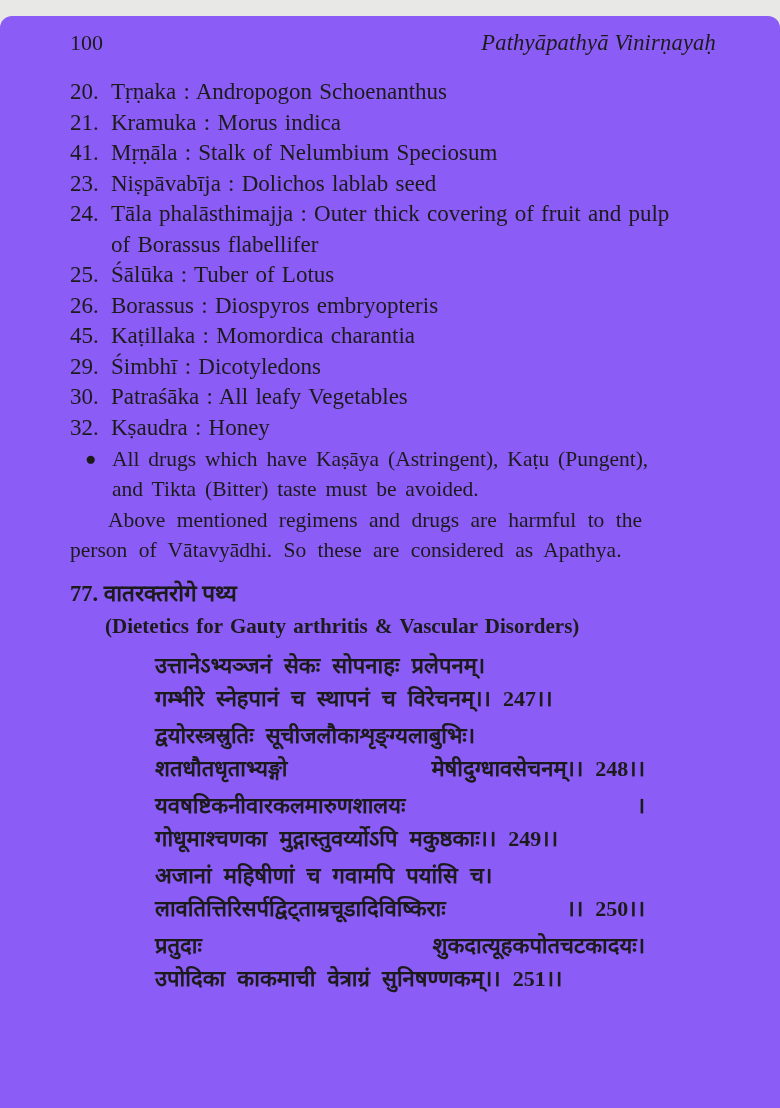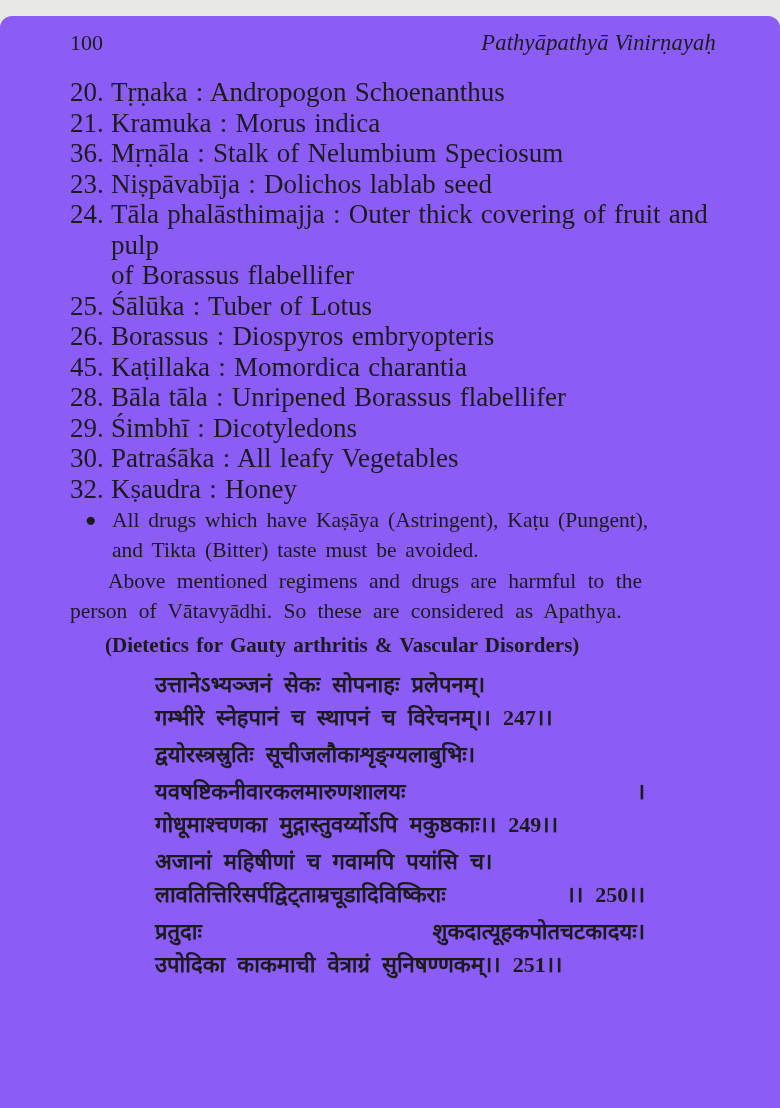--- a/index.html
+++ b/index.html
@@ -13,21 +13,21 @@
     box-sizing:border-box;
     padding:14px 64px 0 70px;
     overflow:hidden;
     border-radius:12px;
   }
   
   .hdr{display:flex;justify-content:space-between;align-items:baseline;}
   .hdr .pgnum{font-size:22px;}
   .hdr .rtitle{font-size:22.5px;font-style:italic;letter-spacing:.2px;}
   
-  .glossary{margin-top:21px;font-size:27px;line-height:30.5px;}
+  .glossary{margin-top:21px;font-size:23px;line-height:30.5px;}
   .g-item{display:flex;}
   .g-num{width:41px;flex:none;}
   .g-text{flex:1;word-spacing:1.5px;}
   
   .b-item{display:flex;margin-top:.5px;font-size:21.5px;line-height:30.5px;}
   .b-mark{width:27px;flex:none;margin-left:15px;font-size:19px;}
   .b-text{flex:1;max-width:594px;word-spacing:3.5px;}
   
   .para{font-size:21.5px;line-height:30.5px;word-spacing:6px;}
   .para .indent{display:inline-block;width:38px;}
@@ -58,21 +58,21 @@
   <div class="glossary">
     <div class="g-item">
       <span class="g-num">20.</span>
       <span class="g-text">Tṛṇaka : Andropogon Schoenanthus</span>
     </div>
     <div class="g-item">
       <span class="g-num">21.</span>
       <span class="g-text">Kramuka : Morus indica</span>
     </div>
     <div class="g-item">
-      <span class="g-num">36.</span>
+      <span class="g-num">41.</span>
       <span class="g-text">Mṛṇāla : Stalk of Nelumbium Speciosum</span>
     </div>
     <div class="g-item">
       <span class="g-num">23.</span>
       <span class="g-text">Niṣpāvabīja : Dolichos lablab seed</span>
     </div>
     <div class="g-item">
       <span class="g-num">24.</span>
       <span class="g-text">
         <span>Tāla phalāsthimajja : Outer thick covering of fruit and pulp</span><br>
@@ -83,24 +83,20 @@
       <span class="g-num">25.</span>
       <span class="g-text">Śālūka : Tuber of Lotus</span>
     </div>
     <div class="g-item">
       <span class="g-num">26.</span>
       <span class="g-text">Borassus : Diospyros embryopteris</span>
     </div>
     <div class="g-item">
       <span class="g-num">45.</span>
       <span class="g-text">Kaṭillaka : Momordica charantia</span>
-    </div>
-    <div class="g-item">
-      <span class="g-num">28.</span>
-      <span class="g-text">Bāla tāla : Unripened Borassus flabellifer</span>
     </div>
     <div class="g-item">
       <span class="g-num">29.</span>
       <span class="g-text">Śimbhī : Dicotyledons</span>
     </div>
     <div class="g-item">
       <span class="g-num">30.</span>
       <span class="g-text">Patraśāka : All leafy Vegetables</span>
     </div>
     <div class="g-item">
@@ -115,37 +111,45 @@
       <span>All drugs which have Kaṣāya (Astringent), Kaṭu (Pungent),</span><br>
       <span>and Tikta (Bitter) taste must be avoided.</span>
     </span>
   </div>
 
   <div class="para">
     <span class="indent"></span><span>Above mentioned regimens and drugs are harmful to the</span><br>
     <span>person of Vātavyādhi. So these are considered as Apathya.</span>
   </div>
 
+  <div class="sec-h">
+    <span>77.</span>
+    <span class="devnagari">वातरक्तरोगे पथ्य</span>
+  </div>
   <div class="sec-sub">(Dietetics for Gauty arthritis &amp; Vascular Disorders)</div>
 
   <div class="verse">
     <div class="couplet">
       <div class="vline">
         <span class="vl-left">उत्तानेऽभ्यञ्जनं सेकः सोपनाहः प्रलेपनम्।</span>
         <span class="vl-right"></span>
       </div>
       <div class="vline">
         <span class="vl-left">गम्भीरे स्नेहपानं च स्थापनं च विरेचनम्।। 247।।</span>
         <span class="vl-right"></span>
       </div>
     </div>
     <div class="couplet">
       <div class="vline">
         <span class="vl-left">द्वयोरस्त्रस्रुतिः सूचीजलौकाशृङ्ग्यलाबुभिः।</span>
         <span class="vl-right"></span>
+      </div>
+      <div class="vline">
+        <span class="vl-left">शतधौतधृताभ्यङ्गो</span>
+        <span class="vl-right">मेषीदुग्धावसेचनम्।। 248।।</span>
       </div>
     </div>
     <div class="couplet">
       <div class="vline">
         <span class="vl-left">यवषष्टिकनीवारकलमारुणशालयः</span>
         <span class="vl-right">।</span>
       </div>
       <div class="vline">
         <span class="vl-left">गोधूमाश्चणका मुद्गास्तुवर्य्योऽपि मकुष्ठकाः।। 249।।</span>
         <span class="vl-right"></span>

